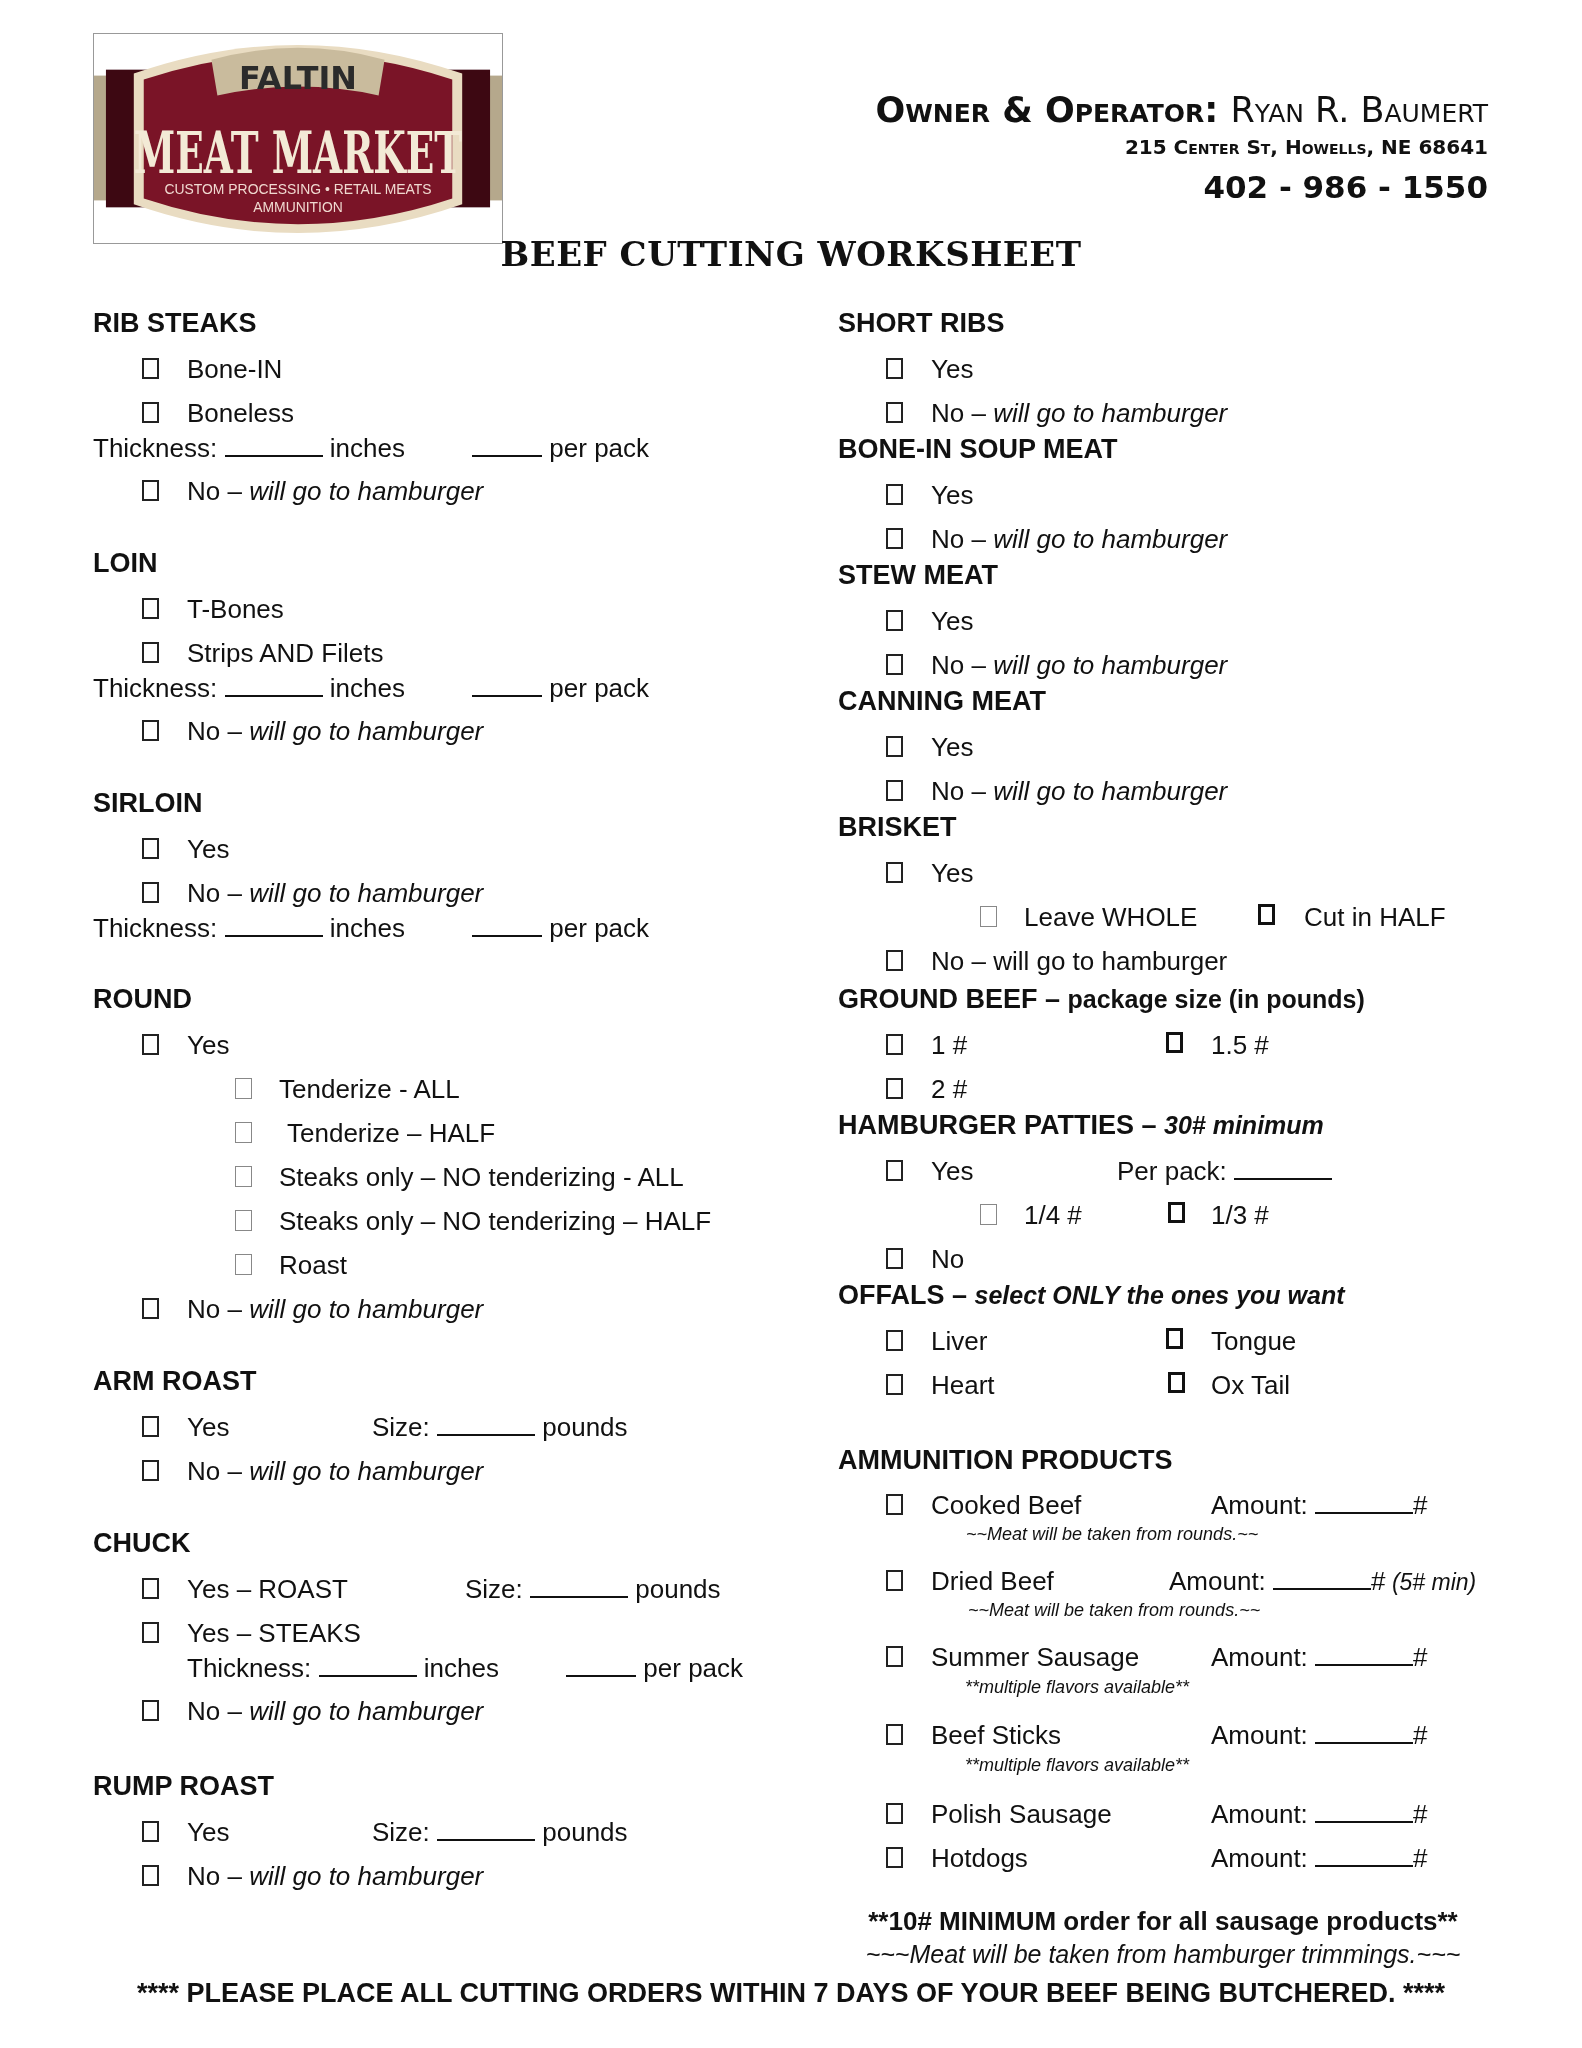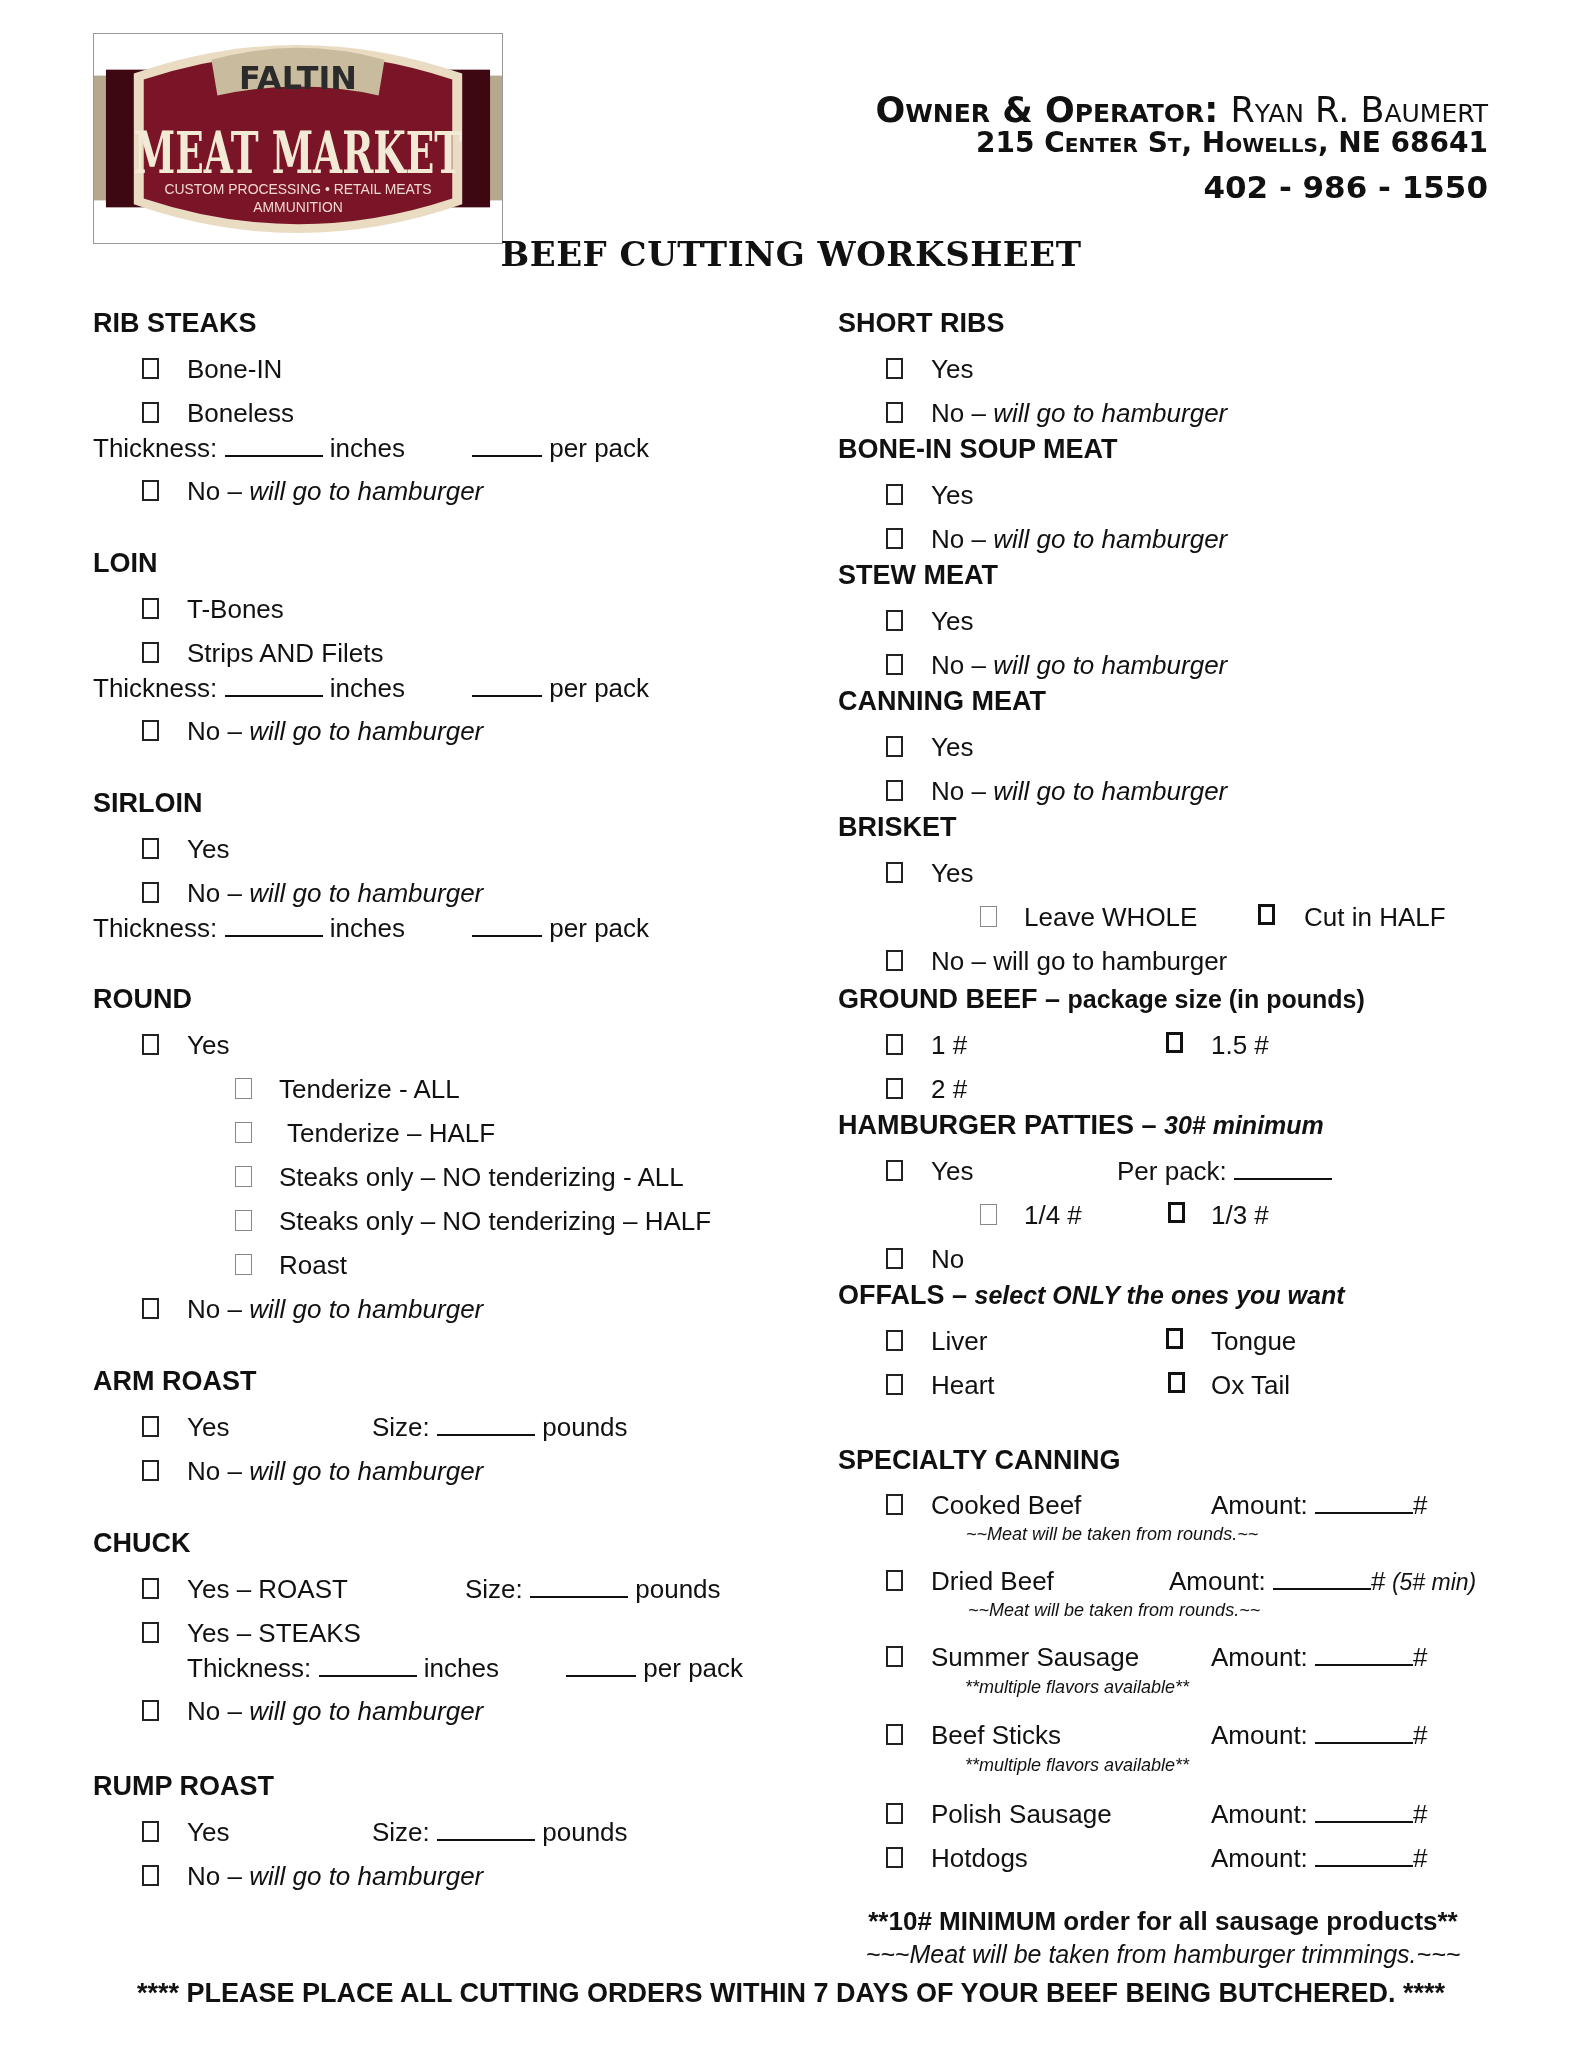--- a/index.html
+++ b/index.html
@@ -37,21 +37,21 @@
     <text x="205" y="140" text-anchor="middle" font-family="DejaVu Serif, serif" font-weight="bold" font-size="58" fill="#f3ead6" textLength="330" lengthAdjust="spacingAndGlyphs">MEAT MARKET</text>
     <text x="205" y="162" text-anchor="middle" font-family="Liberation Sans, sans-serif" font-size="14" fill="#f0d9d0">CUSTOM PROCESSING • RETAIL MEATS</text>
     <text x="205" y="180" text-anchor="middle" font-family="Liberation Sans, sans-serif" font-size="14" fill="#f0d9d0">AMMUNITION</text>
   </svg>
 </div>
 
 <div class="hdr" style="top:90px;font-size:35px;">
   <span>Owner &amp; Operator:</span>
   <span class="lt">Ryan R. Baumert</span>
 </div>
-<div class="hdr" style="top:126px;font-size:28px;">215 Center St, Howells, NE 68641</div>
+<div class="hdr" style="top:135px;font-size:20px;">215 Center St, Howells, NE 68641</div>
 <div class="hdr" style="top:169px;font-size:31px;font-variant:normal;">402 - 986 - 1550</div>
 
 <div class="title">BEEF CUTTING WORKSHEET</div>
 
 <div class="sec" style="left:93px;top:308px;">RIB STEAKS</div>
 <div class="row" style="left:142px;top:354px;">
   <span class="cb" style="left:0;top:4px;"></span>
   <span style="position:absolute;left:45px;">Bone-IN</span>
 </div>
 <div class="row" style="left:142px;top:398px;">
@@ -278,21 +278,21 @@
 </div>
 <div class="row" style="left:886px;top:1370px;">
   <span class="cb" style="left:0;top:4px;"></span>
   <span style="position:absolute;left:45px;">Heart</span>
 </div>
 <div class="row" style="left:1168px;top:1370px;">
   <span class="cb heavy" style="left:0;top:2px;"></span>
   <span style="position:absolute;left:43px;">Ox Tail</span>
 </div>
 
-<div class="sec" style="left:838px;top:1445px;">SPECIALTY CANNING</div>
+<div class="sec" style="left:838px;top:1445px;">AMMUNITION PRODUCTS</div>
 
 <div class="row" style="left:886px;top:1490px;">
   <span class="cb" style="left:0;top:4px;"></span>
   <span style="position:absolute;left:45px;">Cooked Beef</span>
   <span style="position:absolute;left:325px;"><span>Amount: </span><span class="blank" style="width:98px;"></span><span>#</span></span>
 </div>
 <div class="note" style="left:966px;top:1524px;">~~Meat will be taken from rounds.~~</div>
 
 <div class="row" style="left:886px;top:1566px;">
   <span class="cb" style="left:0;top:4px;"></span>

